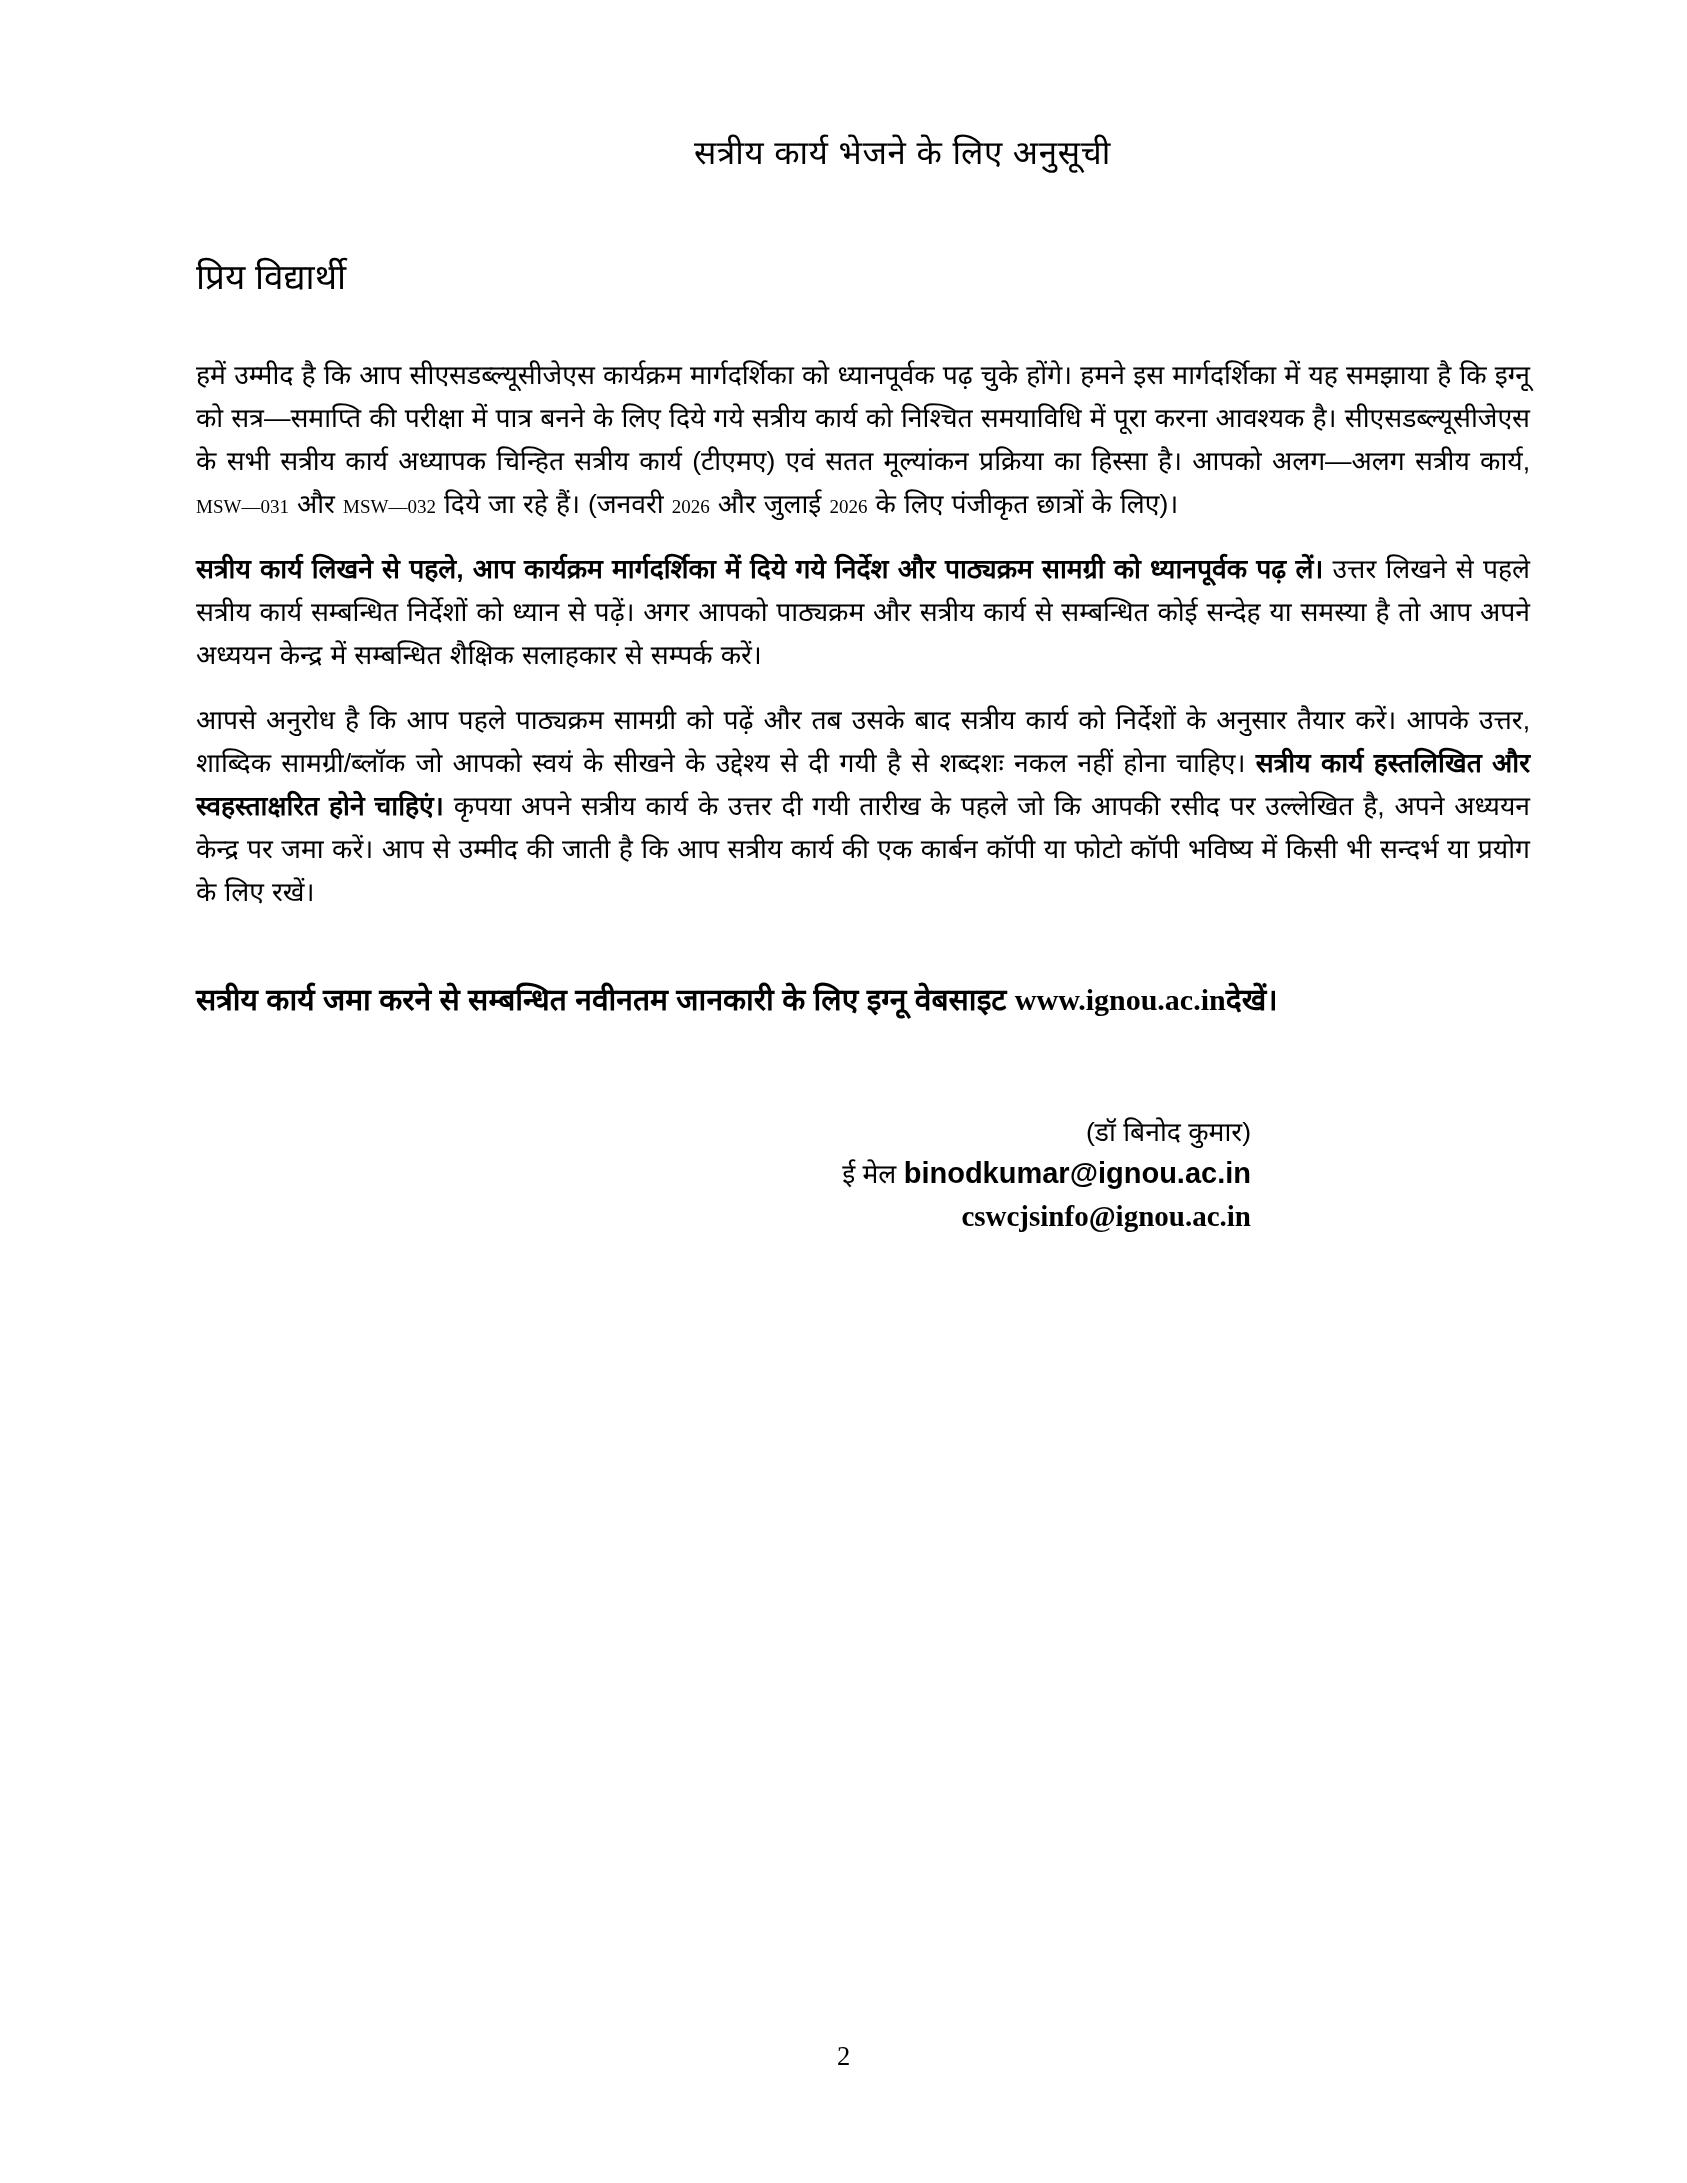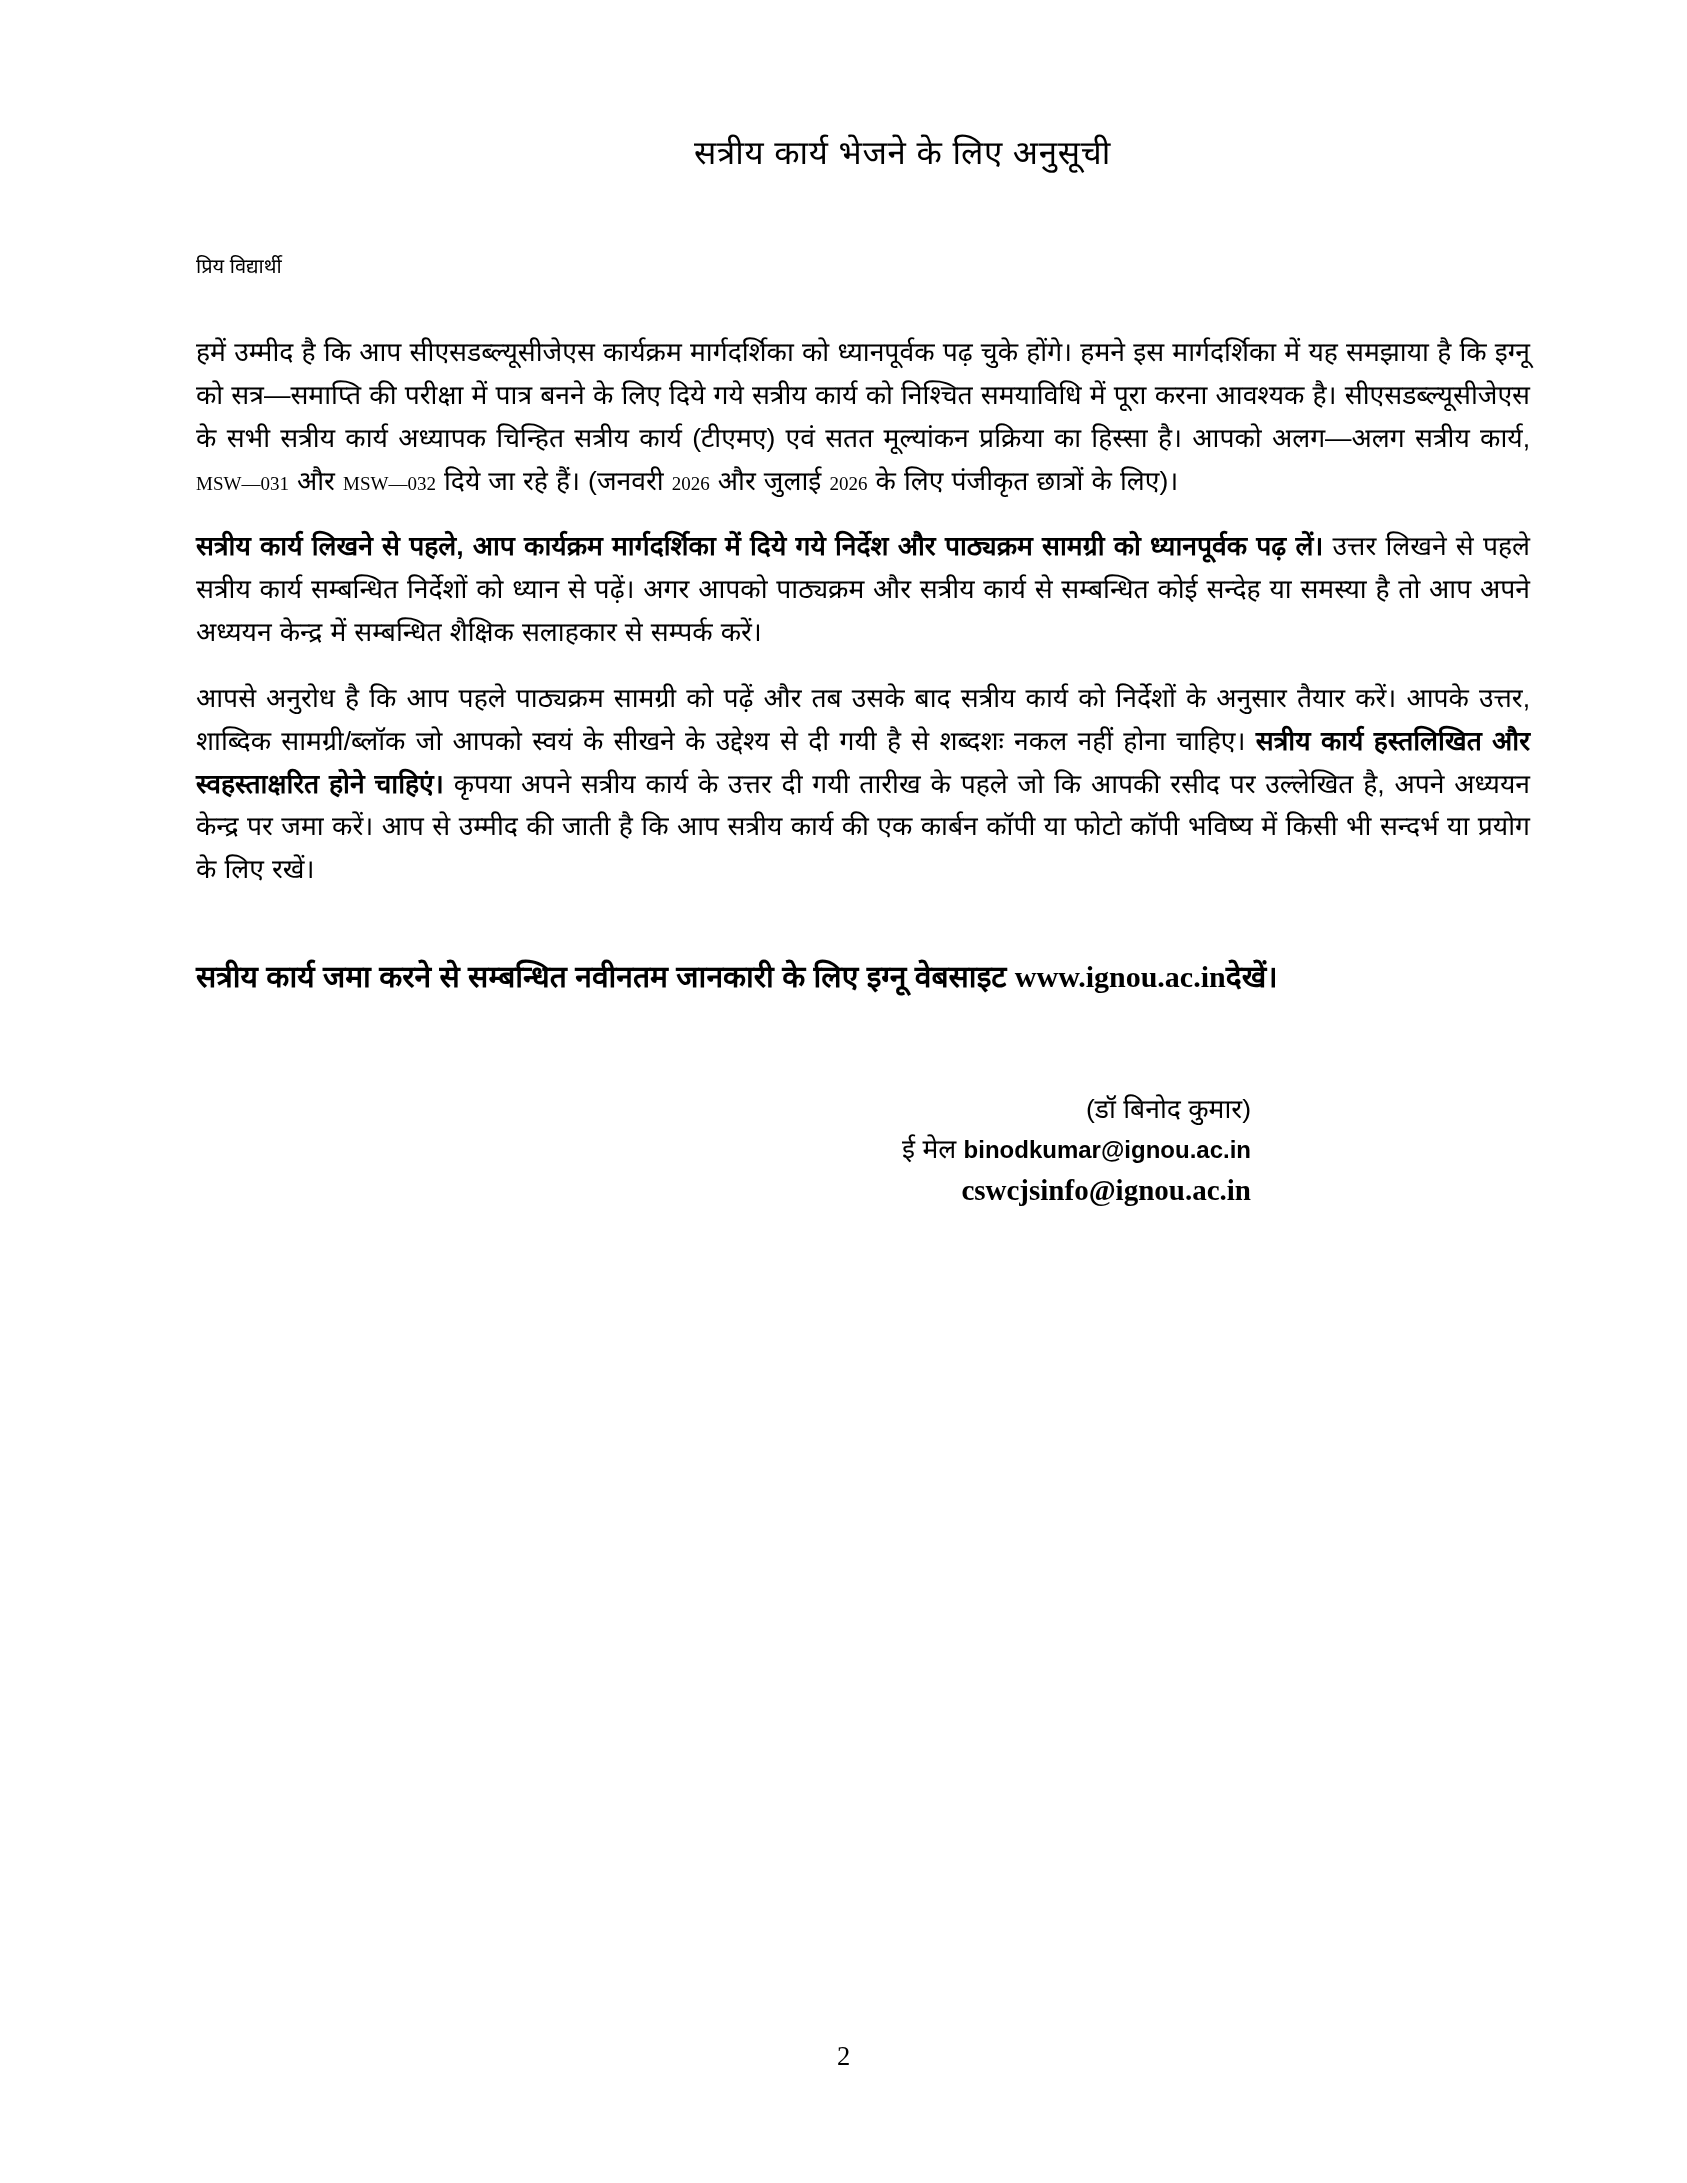--- a/index.html
+++ b/index.html
@@ -31,21 +31,21 @@
     font-size: 33px;
     font-weight: 400;
     letter-spacing: 0.7px;
     margin: 0 0 78px 0;
     line-height: 1.25;
     padding-left: 79px;
   }
 
   
   .salutation {
-    font-size: 20px;
+    font-size: 35px;
     line-height: 1.5;
     margin: 0 0 50px 0;
   }
 
   
   .para {
     font-size: 26.5px;
     line-height: 1.62;
     text-align: justify;
     text-justify: inter-word;
@@ -84,21 +84,21 @@
     padding-right: 279px;
     line-height: 1.48;
   }
   .sig-line {
     font-size: 26.5px;
     white-space: nowrap;
   }
   .sig-line.email1 .addr {
     font-family: "Liberation Sans", sans-serif;
     font-weight: 700;
-    font-size: 24px;
+    font-size: 29px;
   }
   .sig-line.email2 {
     font-family: "Liberation Serif", serif;
     font-weight: 700;
     font-size: 29px;
     padding-right: 0px;
     text-align: right;
   }
 
   

